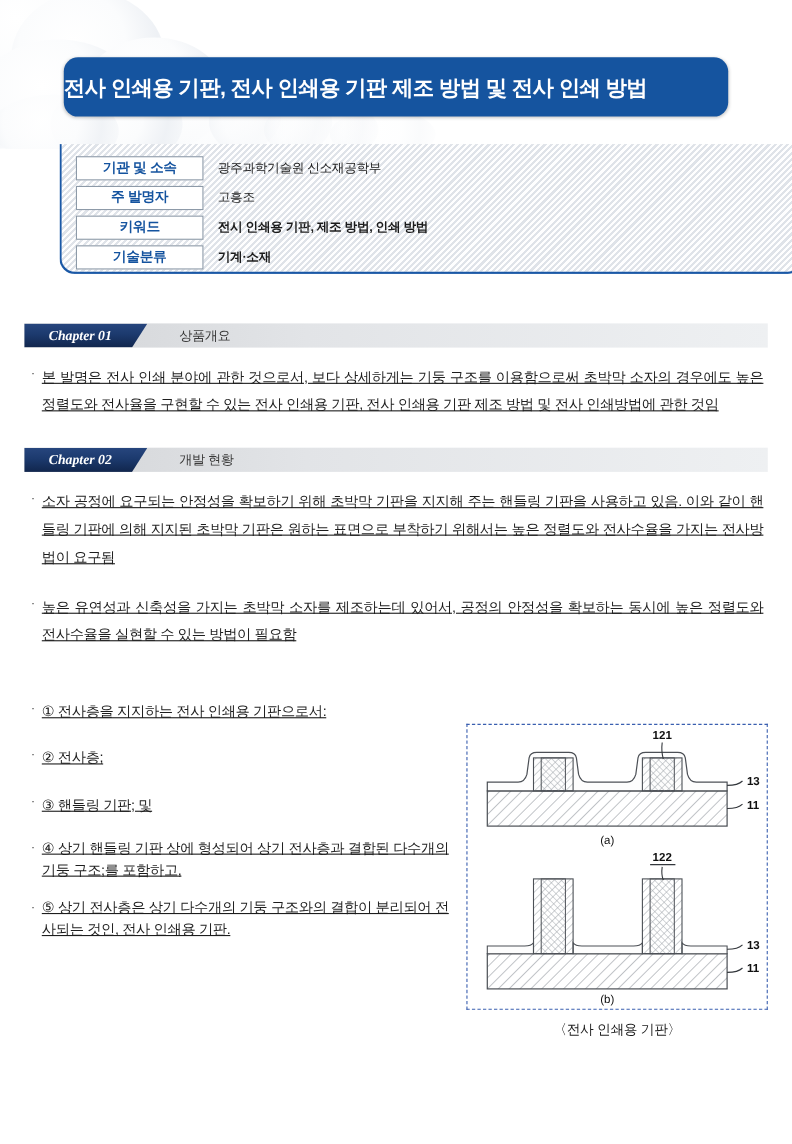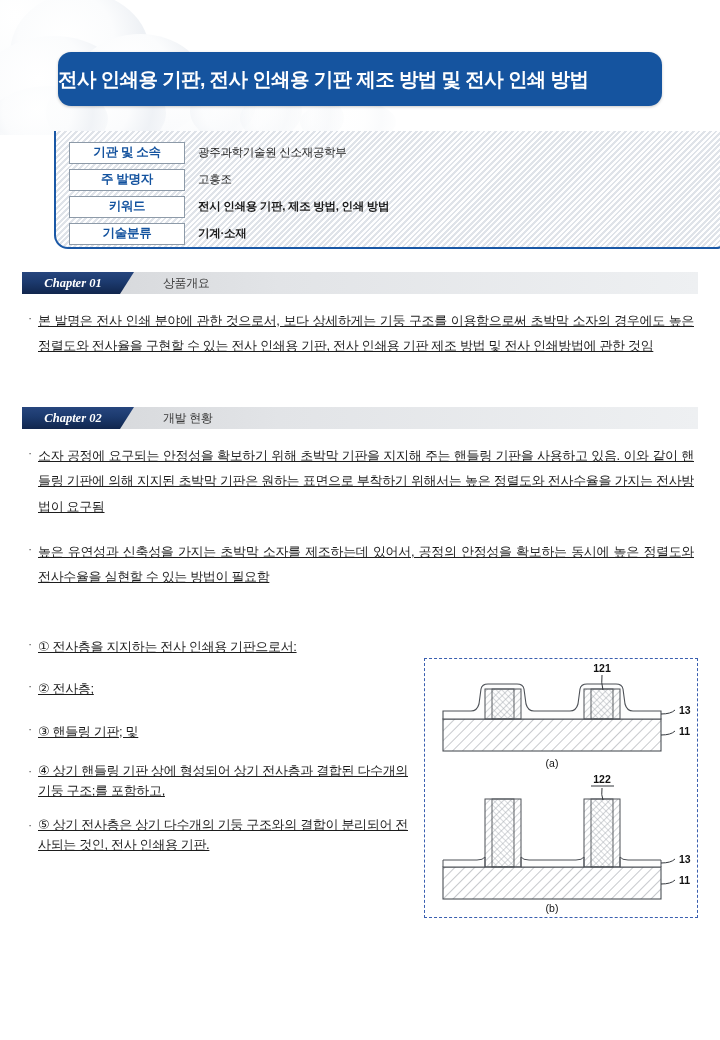--- a/index.html
+++ b/index.html
@@ -227,21 +227,21 @@
   <div class="info-row">
     <div class="info-label">키워드</div>
     <div class="info-value bold">전시 인쇄용 기판, 제조 방법, 인쇄 방법</div>
   </div>
   <div class="info-row">
     <div class="info-label">기술분류</div>
     <div class="info-value bold">기계·소재</div>
   </div>
 </div>
 
-<div class="chapter" style="top:272px;">
+<div class="chapter" style="top:294px;">
   <div class="chapter-head">
     <div class="chapter-badge">
       <span class="cb-text">Chapter 01</span>
     </div>
     <div class="chapter-title">상품개요</div>
   </div>
   <div class="bullets">
     <div class="bullet">
       <div class="dot">·</div>
       <div class="btext">본 발명은 전사 인쇄 분야에 관한 것으로서, 보다 상세하게는 기둥 구조를 이용함으로써 초박막 소자의 경우에도 높은 정렬도와 전사율을 구현할 수 있는 전사 인쇄용 기판, 전사 인쇄용 기판 제조 방법 및 전사 인쇄방법에 관한 것임</div>
@@ -351,13 +351,14 @@
 
       <path d="M236,204 Q246,204 250,200" fill="none" stroke="#33373c" stroke-width="1"></path>
       <text x="254" y="204" font-family="'Liberation Sans',sans-serif" font-size="10.5" font-weight="bold" fill="#111">13</text>
 
       <path d="M236,225 Q246,225 250,221" fill="none" stroke="#33373c" stroke-width="1"></path>
       <text x="254" y="225" font-family="'Liberation Sans',sans-serif" font-size="10.5" font-weight="bold" fill="#111">11</text>
 
       <text x="127" y="253" font-family="'Liberation Sans',sans-serif" font-size="10.5" fill="#111" text-anchor="middle">(b)</text>
     </svg>
   </div>
+  <div class="fig-caption">〈전사 인쇄용 기판〉</div>
 </div>
 
 </body></html>

